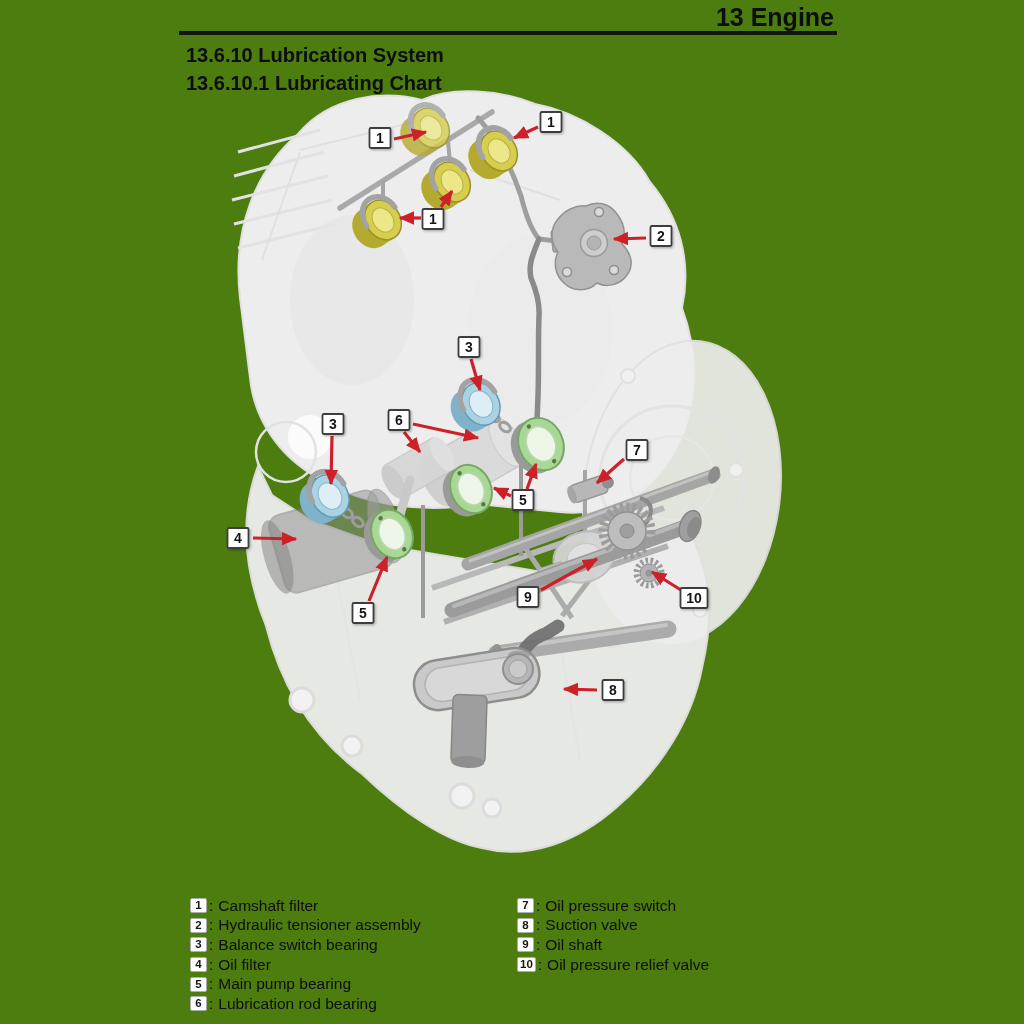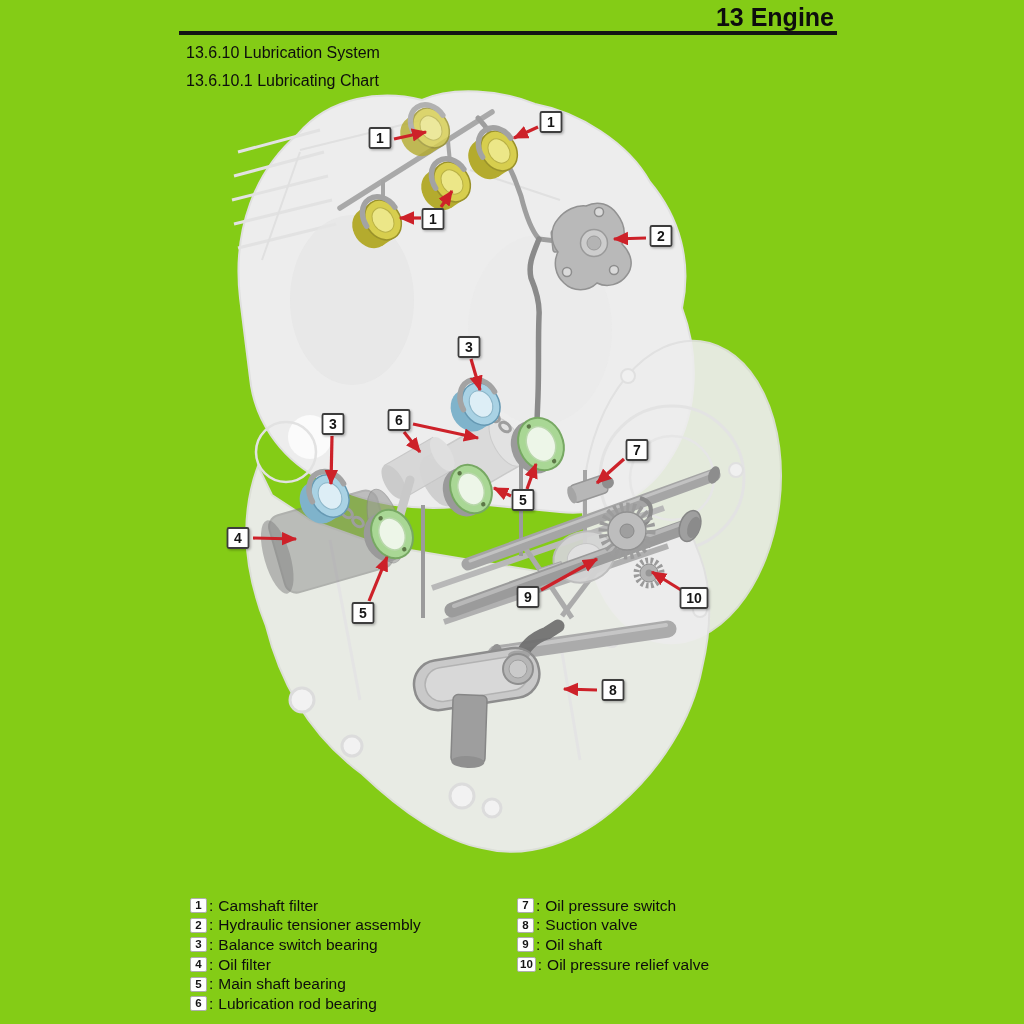--- a/index.html
+++ b/index.html
@@ -1,20 +1,20 @@
 <!DOCTYPE html>
 <html style="--arrow-red: #cd2129; --bearing-yellow: #d7ce4e; --bearing-blue: #a9d2e4; --bearing-green: #a9d795;"><head>
 <meta charset="utf-8">
 <style>
   html,body{margin:0;padding:0;background:#ffffff;}
-  #page{position:relative;width:1024px;height:1024px;background:#84cc16;overflow:hidden;
+  #page{position:relative;width:1024px;height:1024px;background:#4d7c0f;overflow:hidden;
         font-family:"Liberation Sans", sans-serif;color:#111;}
   .chapter-title{position:absolute;top:3px;right:190px;font-size:25px;font-weight:bold;color:#0d0d0d;}
   .chapter-rule{position:absolute;left:179px;top:31px;width:658px;height:3.5px;background:#141414;}
-  .sec-title{position:absolute;left:186px;font-size:16px;font-weight:normal;color:#0d0d0d;white-space:nowrap;}
+  .sec-title{position:absolute;left:186px;font-size:20px;font-weight:bold;color:#0d0d0d;white-space:nowrap;}
   #sec1{top:44px;} #sec2{top:72px;}
   #diagram-svg{position:absolute;left:0;top:0;width:1024px;height:1024px;}
 
   
   .legend-col{position:absolute;top:896px;}
   #legend-col-1{left:190px;} #legend-col-2{left:517px;}
   .legend-row{display:flex;align-items:center;height:19.6px;font-size:15.5px;color:#0d0d0d;white-space:nowrap;}
   .lnum{display:inline-flex;align-items:center;justify-content:center;box-sizing:border-box;
         min-width:17px;height:15px;padding:0 2px;margin-right:1px;border:1px solid #aeaeae;border-radius:2px;
         background:#fff;font-size:11.5px;font-weight:bold;line-height:13px;color:#151515;}
@@ -384,21 +384,21 @@
         <span>Balance switch bearing</span>
       </div>
       <div class="legend-row">
         <span class="lnum">4</span>
         <span class="lsep">:</span>
         <span>Oil filter</span>
       </div>
       <div class="legend-row">
         <span class="lnum">5</span>
         <span class="lsep">:</span>
-        <span>Main shaft bearing</span>
+        <span>Main pump bearing</span>
       </div>
       <div class="legend-row">
         <span class="lnum">6</span>
         <span class="lsep">:</span>
         <span>Lubrication rod bearing</span>
       </div>
     </div>
   <div class="legend-col" id="legend-col-2">
       <div class="legend-row">
         <span class="lnum">7</span>

